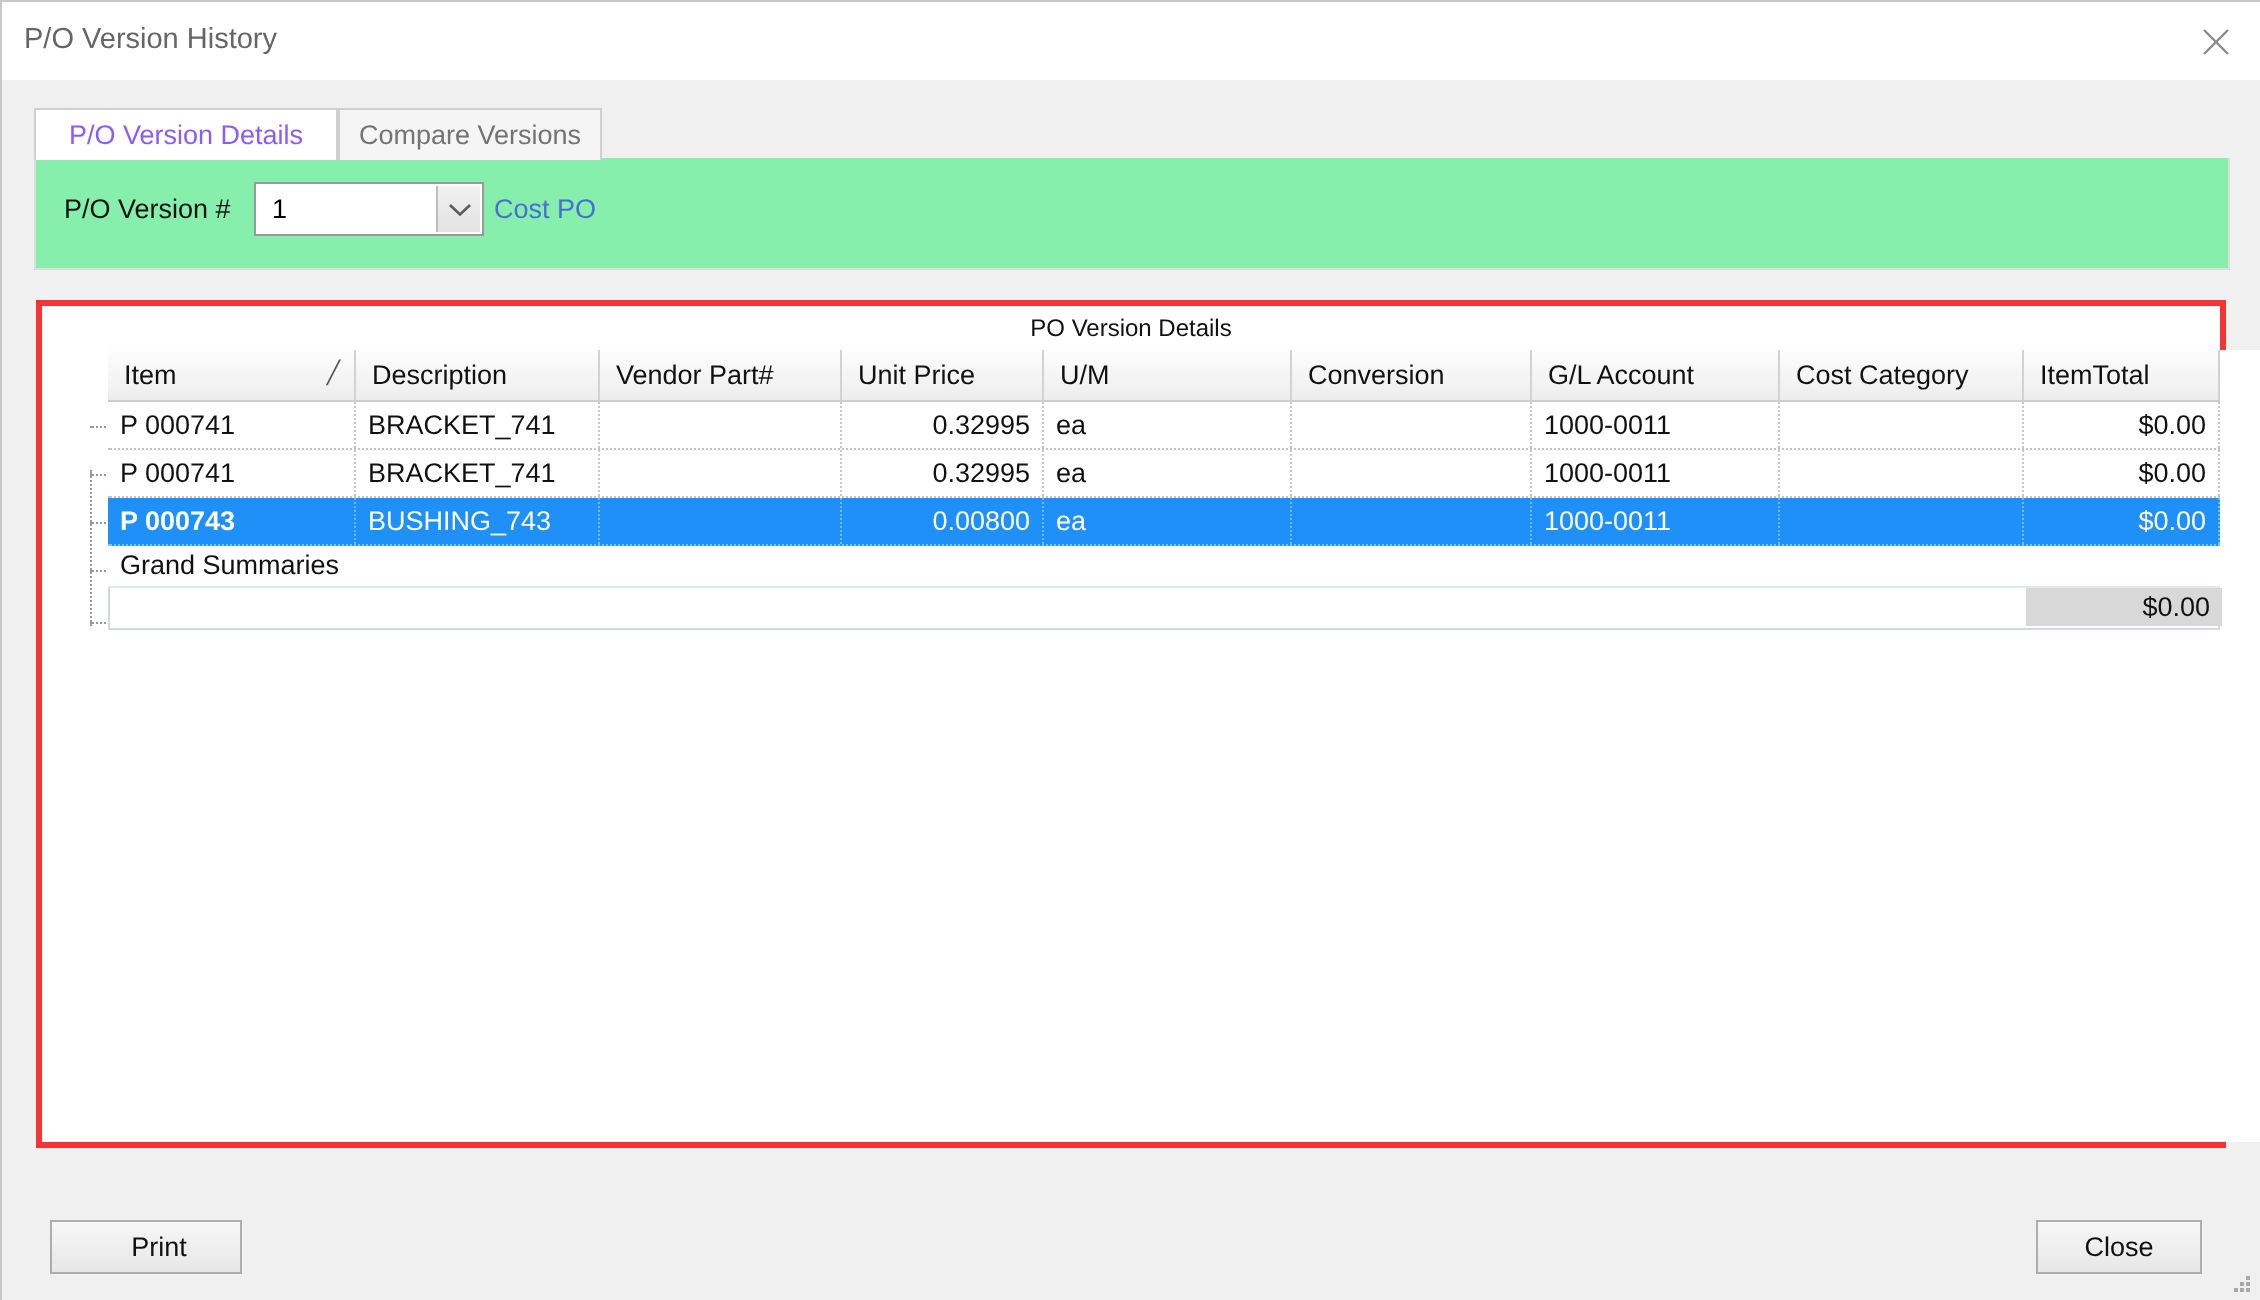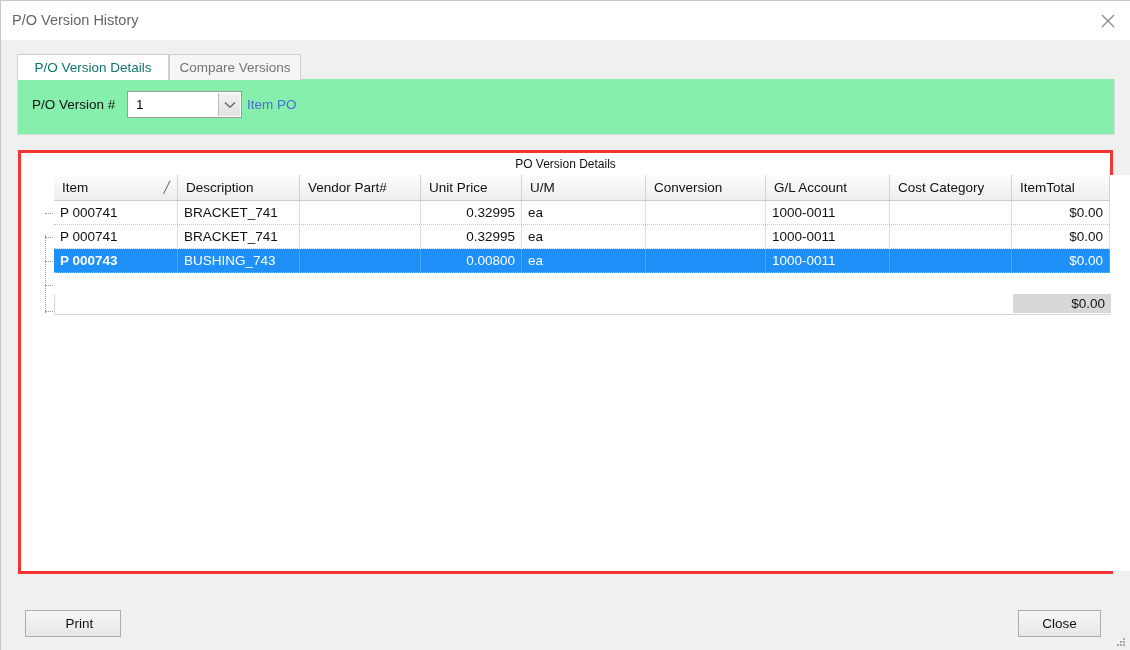--- a/index.html
+++ b/index.html
@@ -66,21 +66,21 @@
   .tab {
     position: absolute;
     top: 0;
     height: 26px;
     box-sizing: border-box;
     border: 1px solid #cfcfcf;
     border-bottom: none;
     font-size: 13.5px;
     line-height: 25px;
     text-align: center;
-    color: #0f766e;
+    color: #8b5cf6;
     cursor: default;
     white-space: nowrap;
   }
   .tab.active {
     background: #ffffff;
     border-color: #cfcfcf;
     z-index: 3;
     font-weight: normal;
   }
   .tab.inactive {
@@ -355,21 +355,21 @@
     <div id="toppanel">
       <div id="version-label">P/O Version #</div>
       <div id="version-combo">
         <span id="version-combo-value">1</span>
         <span id="version-combo-arrowbox">
           <svg width="12" height="8" viewBox="0 0 12 8">
             <path d="M1 1.5 L6 6.2 L11 1.5" fill="none" stroke="#5c5c5c" stroke-width="1.3"></path>
           </svg>
         </span>
       </div>
-      <div id="print-po-link">Item PO</div>
+      <div id="print-po-link">Cost PO</div>
     </div>
 
     <div id="redbox">
 
       <div id="grid-caption">PO Version Details</div>
 
       <div id="grid">
         <div id="gutter">
           <div id="gutter-vline"></div>
           <div class="gutter-dash" style="top:38px"></div>
@@ -419,20 +419,23 @@
               <div class="dcell" style="left: 246px; width: 121px;"></div>
               <div class="dcell num" style="left: 367px; width: 101px;">0.00800</div>
               <div class="dcell" style="left: 468px; width: 124px;">ea</div>
               <div class="dcell" style="left: 592px; width: 120px;"></div>
               <div class="dcell" style="left: 712px; width: 124px;">1000-0011</div>
               <div class="dcell" style="left: 836px; width: 122px;"></div>
               <div class="dcell num" style="left: 958px; width: 98px;">$0.00</div>
             </div>
           </div>
 
+        <div id="summary-label-row" style="top: 98px;">
+          <div id="summary-label">Grand Summaries</div>
+        </div>
         <div id="summary-total-row" style="top: 119px;">
           <div id="summary-total-cell" style="left: 958px; width: 98px;">$0.00</div>
         </div>
       </div>
     </div>
 
     <div class="btn" id="btn-print">Print</div>
     <div class="btn" id="btn-close">Close</div>
 
     <div id="resize-grip">

